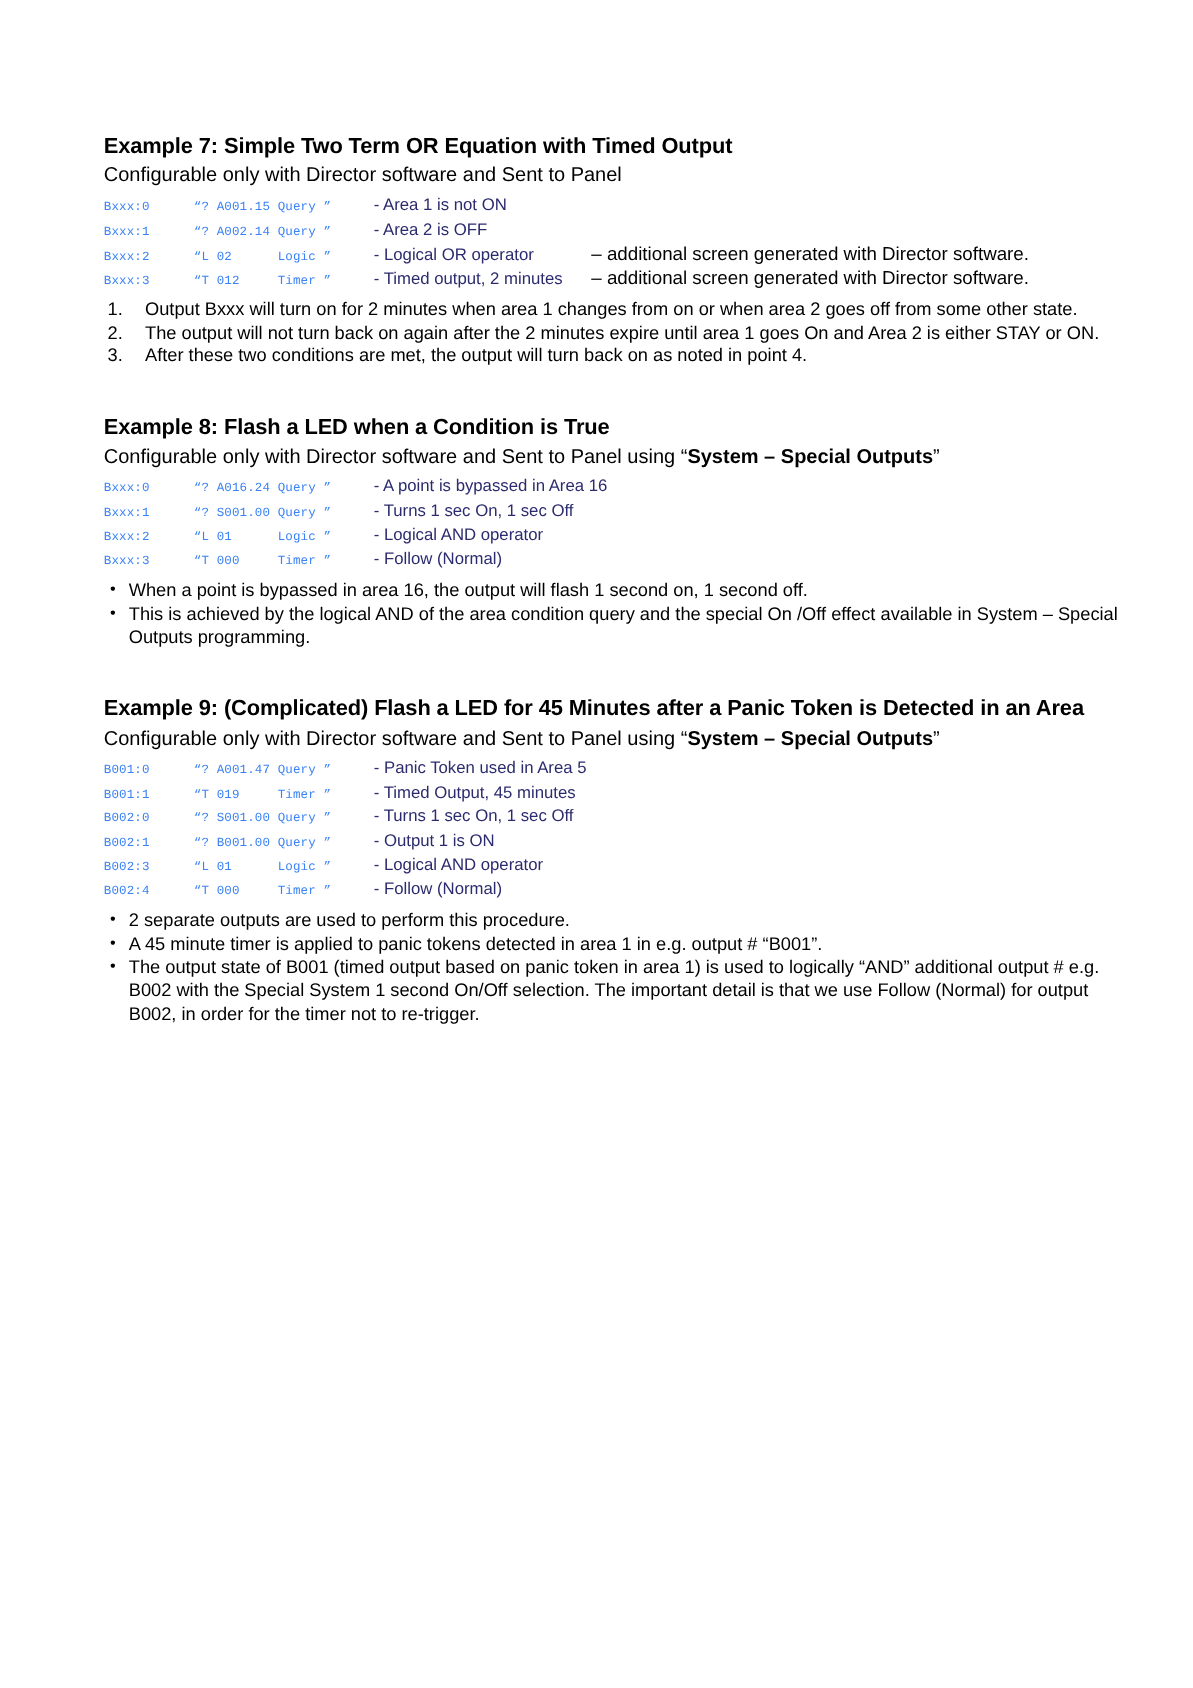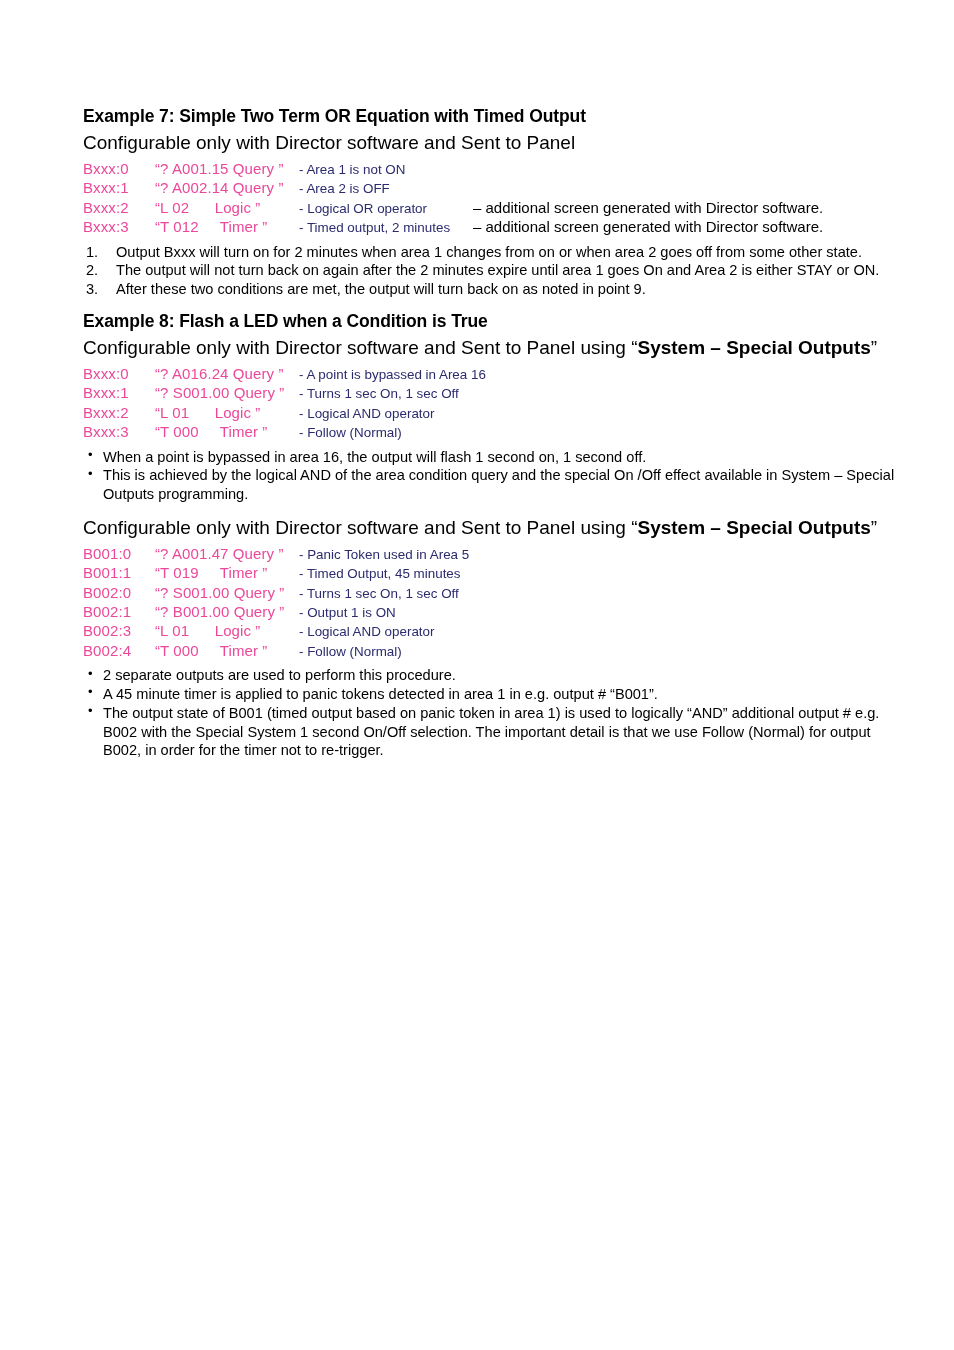--- a/index.html
+++ b/index.html
@@ -32,47 +32,47 @@
     font-family: "Liberation Sans", sans-serif;
     font-size: 17.5px;
     font-weight: bold;
     line-height: 1.22;
     margin: 0 0 4px 0;
     padding: 0;
     color: #000;
     letter-spacing: -0.1px;
   }
   .example-block + .example-block {
-    margin-top: 12px;
+    margin-top: 36px;
   }
 
   
   p.subtitle {
-    font-size: 19px;
+    font-size: 16px;
     line-height: 1.3;
     margin: 0 0 4px 0;
     padding: 0;
     color: #000;
   }
   p.subtitle b { font-weight: bold; }
 
   
   .code-listing {
     margin: 2px 0 5px 0;
   }
   .code-row {
     display: flex;
     align-items: baseline;
     height: 19.4px;
     white-space: pre;
   }
   .code-mono {
-    font-family: Liberation Sans, sans-serif;
-    font-size: 15px;
-    color: #ec4899;
+    font-family: Liberation Mono, monospace;
+    font-size: 10px;
+    color: #3b82f6;
     white-space: pre;
     letter-spacing: 0.1px;
   }
   .code-label {
     display: inline-block;
     width: 72px;
     flex: 0 0 72px;
   }
   .code-expr {
     display: inline-block;
@@ -188,21 +188,21 @@
           <span class="code-mono code-label">Bxxx:3</span>
           <span class="code-mono code-expr">“T 012     Timer ”</span>
           <span class="code-desc code-desc-cell">- Timed output, 2 minutes</span>
           <span class="code-note">–  additional screen generated with Director software.</span>
         </div>
       </div>
 
       <ol class="num-list">
         <li><span class="marker">1.</span><span>Output Bxxx will turn on for 2 minutes when area 1 changes from on or when area 2 goes off from some other state.</span></li>
         <li><span class="marker">2.</span><span>The output will not turn back on again after the 2 minutes expire until area 1 goes On and Area 2 is either STAY or ON.</span></li>
-        <li><span class="marker">3.</span><span>After these two conditions are met, the output will turn back on as noted in point 9.</span></li>
+        <li><span class="marker">3.</span><span>After these two conditions are met, the output will turn back on as noted in point 4.</span></li>
       </ol>
     </section>
 
     <section class="example-block">
       <h2 class="example-heading">Example 8: Flash a LED when a Condition is True</h2>
 
       <p class="subtitle"><span>Configurable only with Director software and Sent to Panel using “</span><b>System – Special Outputs</b><span>”</span></p>
 
       <div class="code-listing">
         <div class="code-row">
@@ -227,20 +227,21 @@
         </div>
       </div>
 
       <ul class="bullet-list">
         <li><span class="marker">•</span><span>When a point is bypassed in area 16, the output will flash 1 second on, 1 second off.</span></li>
         <li><span class="marker">•</span><span>This is achieved by the logical AND of the area condition query and the special On /Off effect available in System – Special Outputs programming.</span></li>
       </ul>
     </section>
 
     <section class="example-block">
+      <h2 class="example-heading">Example 9: (Complicated)  Flash a LED for 45 Minutes after a Panic Token is Detected in an Area</h2>
 
       <p class="subtitle"><span>Configurable only with Director software and Sent to Panel using “</span><b>System – Special Outputs</b><span>”</span></p>
 
       <div class="code-listing">
         <div class="code-row">
           <span class="code-mono code-label">B001:0</span>
           <span class="code-mono code-expr">“? A001.47 Query ”</span>
           <span class="code-desc">- Panic Token used in Area 5</span>
         </div>
         <div class="code-row">

